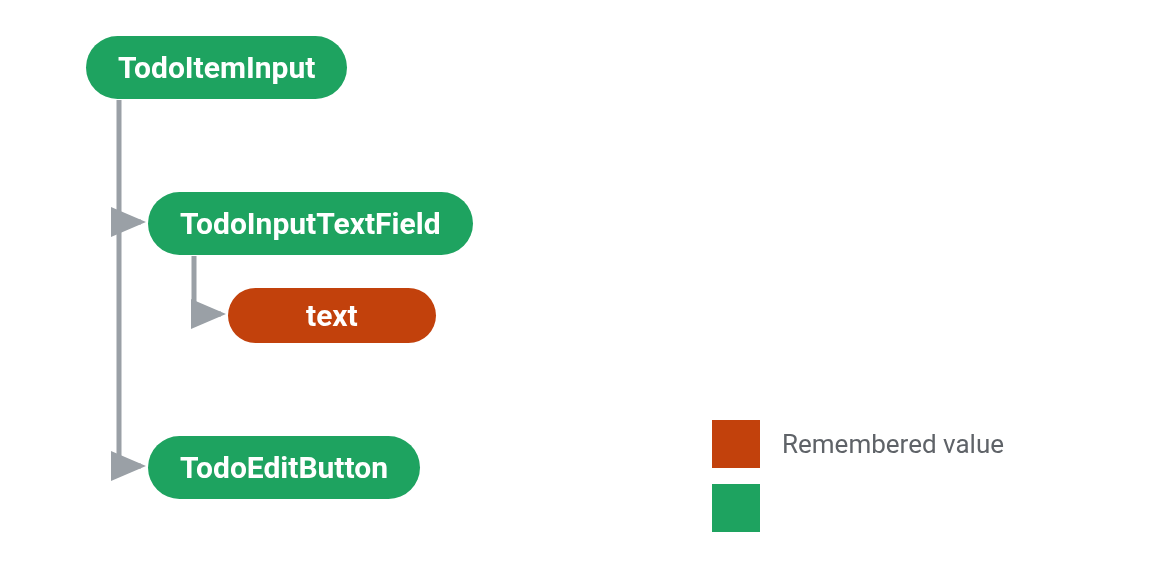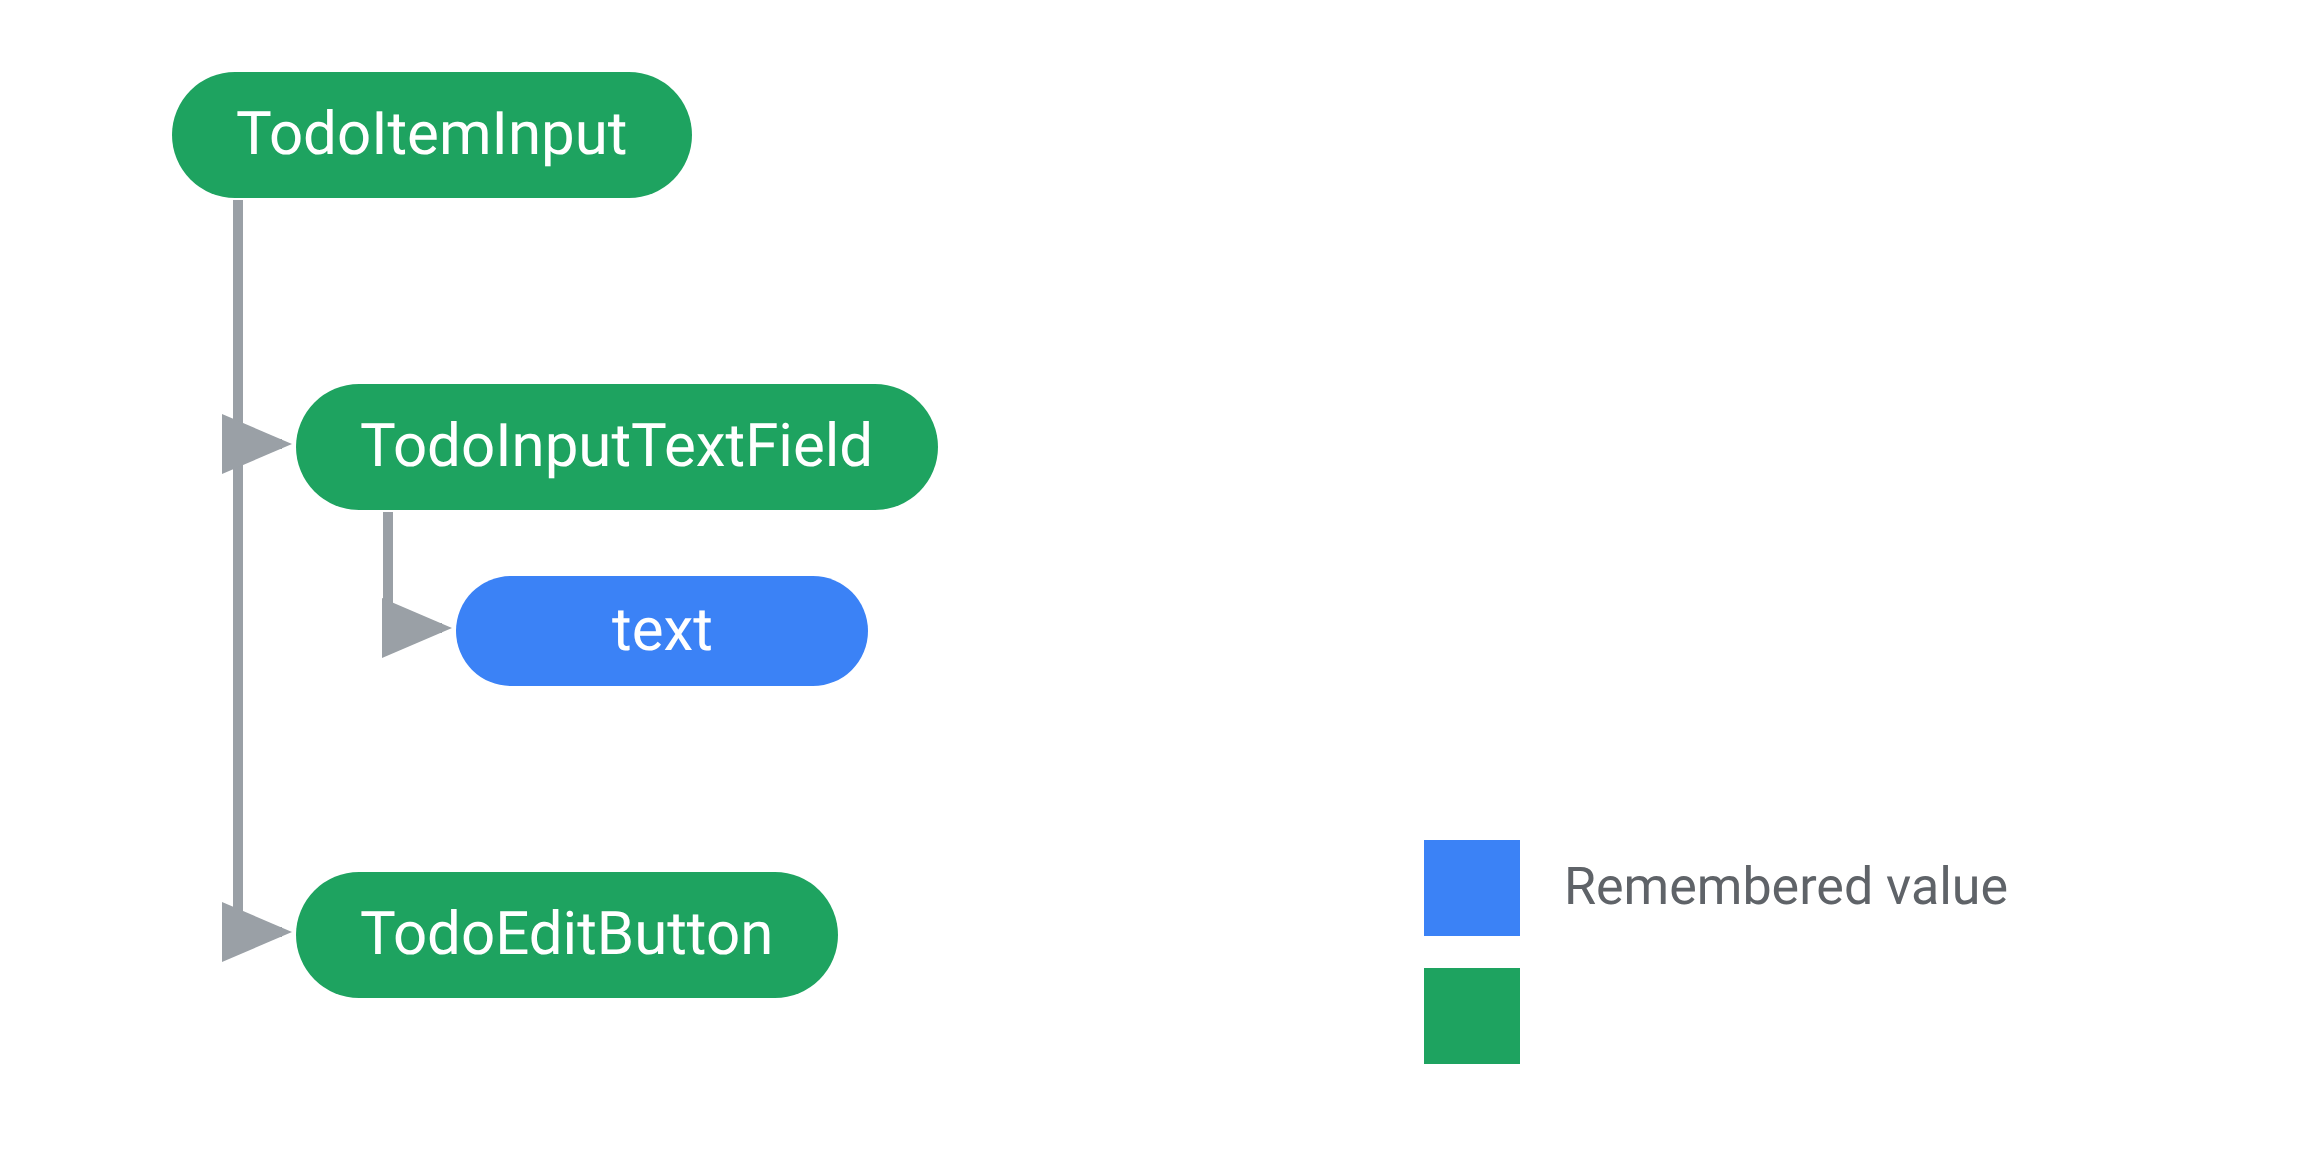--- a/index.html
+++ b/index.html
@@ -9,28 +9,28 @@
       font-family: -apple-system, BlinkMacSystemFont, 'Segoe UI', Roboto, Helvetica, Arial, sans-serif;
       background: white;
       position: relative;
     }
     .node {
       position: absolute;
       padding: 14px 32px;
       border-radius: 999px;
       color: white;
       font-size: 30px;
-      font-weight: 400;
+      font-weight: 700;
       white-space: nowrap;
       display: flex;
       align-items: center;
       justify-content: center;
     }
     .green { background: #1ea360; }
-    .blue  { background: #3b82f6; }
+    .blue  { background: #c2410c; }
 
     
     #n-root   { left: 86px;  top: 36px; }
     #n-field  { left: 148px; top: 192px; text-align: center; }
     #n-text   { left: 228px; top: 288px; padding: 10px 78px; }
     #n-button { left: 148px; top: 436px; justify-content: center; }
 
     
     .legend {
       position: absolute;

